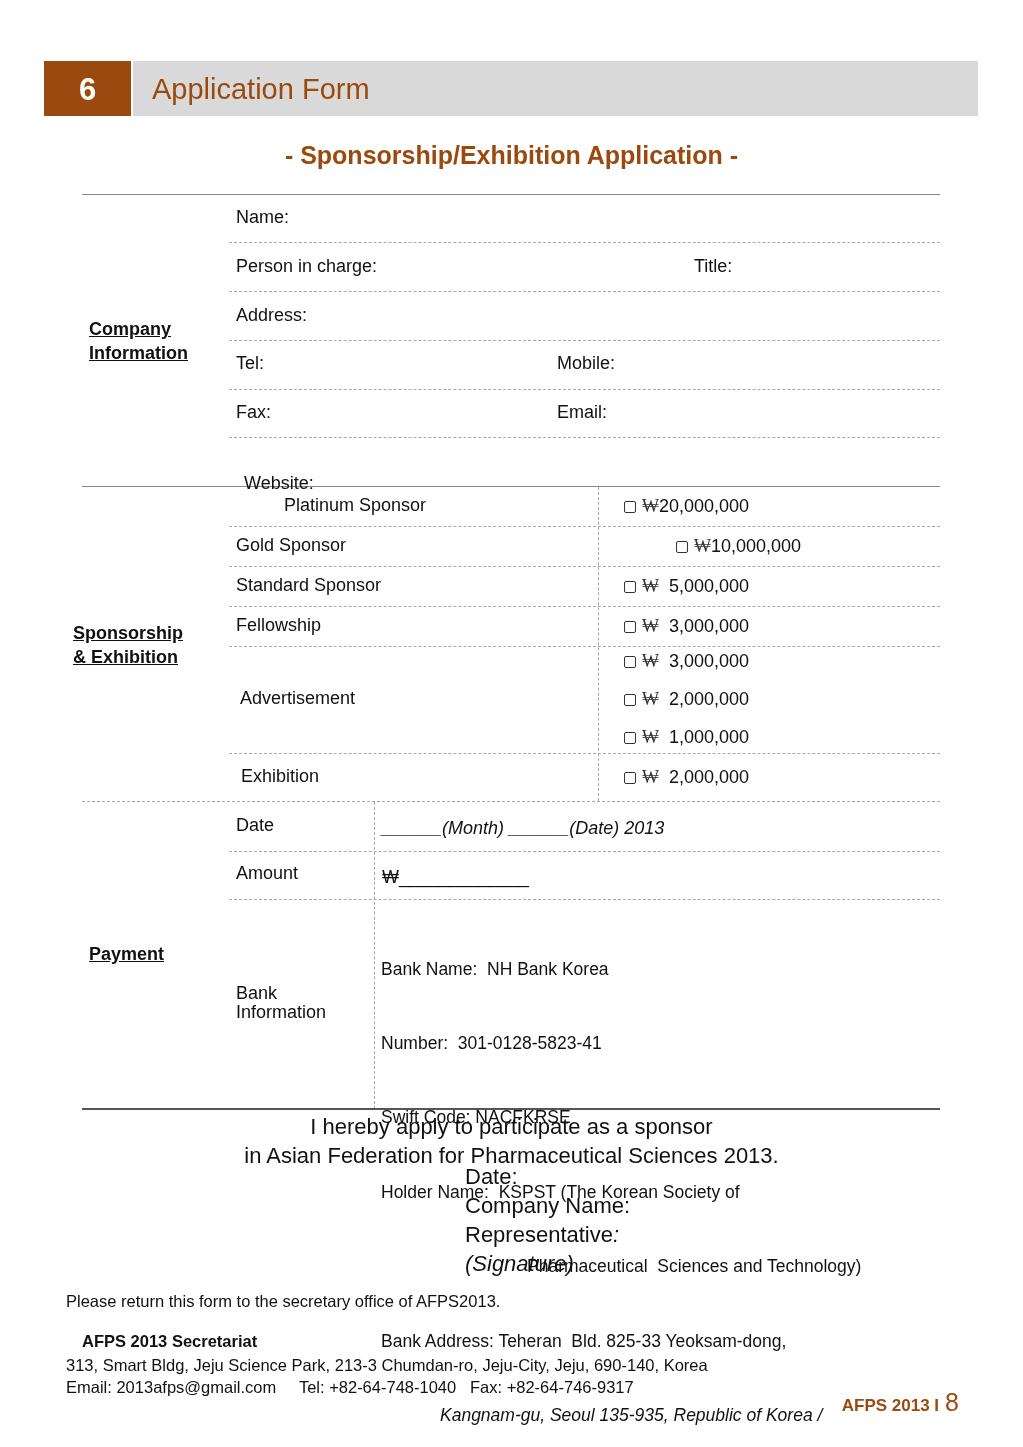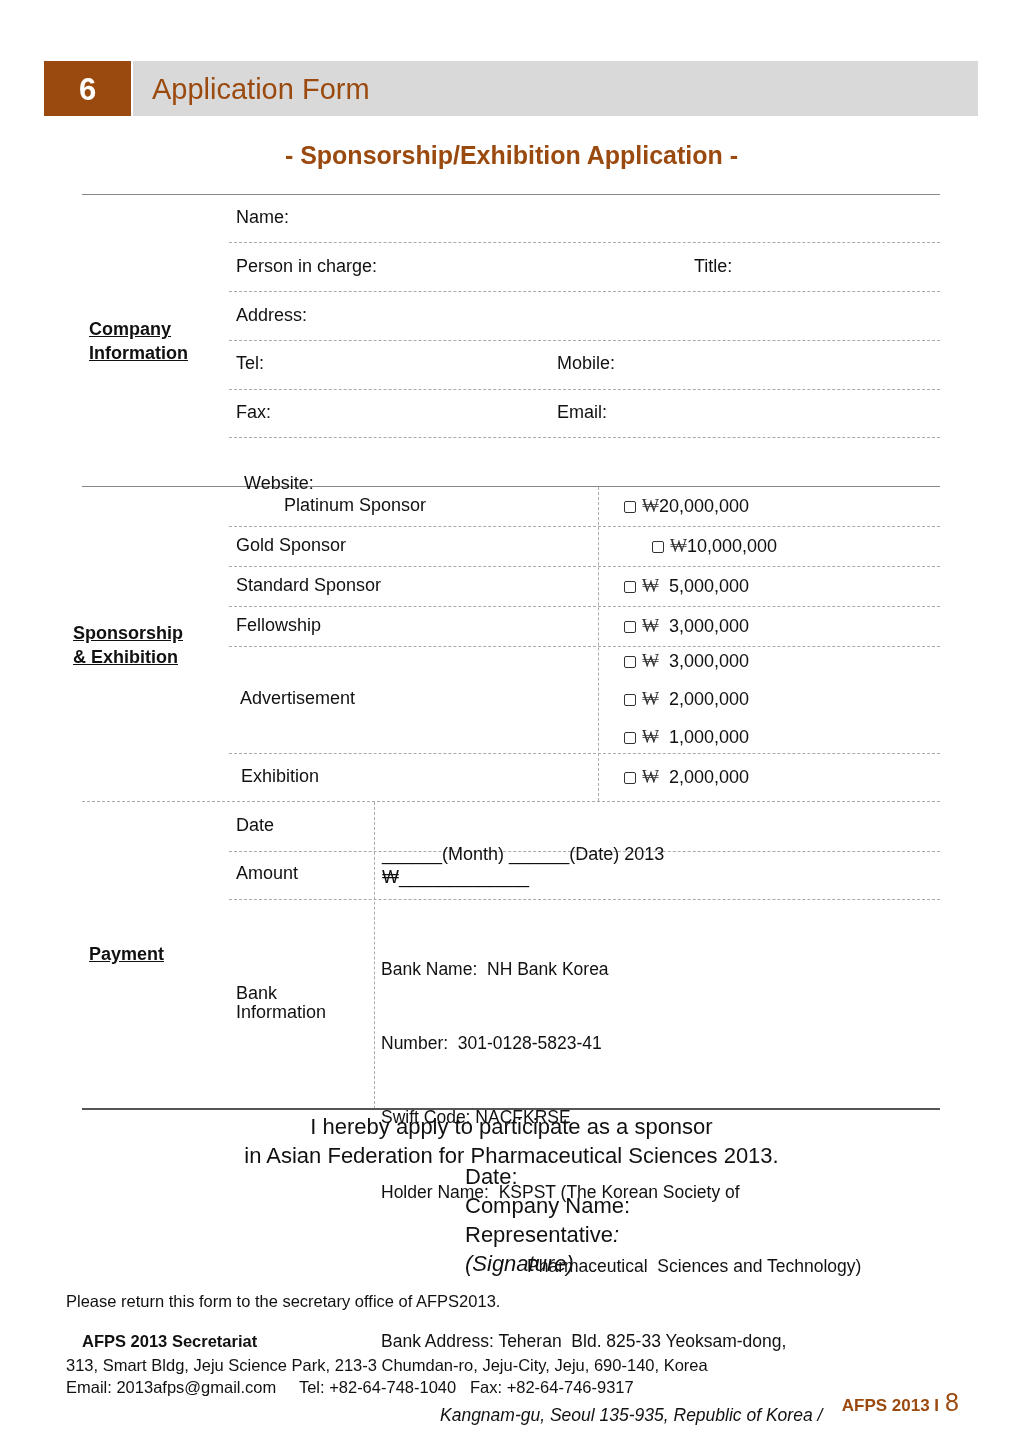--- a/index.html
+++ b/index.html
@@ -90,21 +90,21 @@
   <div>Sponsorship</div>
   <div>&amp; Exhibition</div>
 </div>
 
 <div class="t" style="left:236px; top:495px;margin-left:48px;">Platinum Sponsor</div>
 <div class="price" style="left:624px; top:495px;">
   <span class="box"></span><span class="won">₩</span><span>20,000,000</span>
 </div>
 
 <div class="t" style="left:236px; top:535px;">Gold Sponsor</div>
-<div class="price" style="left:624px; top:535px;padding-left:28px;">
+<div class="price" style="left:648px; top:535px;padding-left:28px;">
   <span class="box"></span><span class="won">₩</span><span>10,000,000</span>
 </div>
 
 <div class="t" style="left:236px; top:575px;">Standard Sponsor</div>
 <div class="price" style="left:624px; top:575px;">
   <span class="box"></span><span class="won">₩</span>&nbsp;&nbsp;<span>5,000,000</span>
 </div>
 
 <div class="t" style="left:236px; top:615px;">Fellowship</div>
 <div class="price" style="left:624px; top:615px;">
@@ -122,21 +122,21 @@
   <span class="box"></span><span class="won">₩</span>&nbsp;&nbsp;<span>1,000,000</span>
 </div>
 
 <div class="t" style="left:241px; top:766px;">Exhibition</div>
 <div class="price" style="left:624px; top:766px;">
   <span class="box"></span><span class="won">₩</span>&nbsp;&nbsp;<span>2,000,000</span>
 </div>
 
 <div class="grp" style="left:89px; top:942px;">Payment</div>
 <div class="t" style="left:236px; top:815px;">Date</div>
-<div class="t" style="left:382px; top:844px;">______(Month) ______(Date) 2013</div>
+<div class="t" style="left:382px; top:818px;font-style:italic;">______(Month) ______(Date) 2013</div>
 <div class="t" style="left:236px; top:863px;">Amount</div>
 <div class="t" style="left:382px; top:867px;">₩_____________</div>
 <div class="t" style="left:236px; top:984px; line-height:19px;">
   <div>Bank</div>
   <div>Information</div>
 </div>
 <div class="bank">
   <div>Bank Name:  NH Bank Korea</div>
   <div>Number:  301-0128-5823-41</div>
   <div>Swift Code: NACFKRSE</div>

